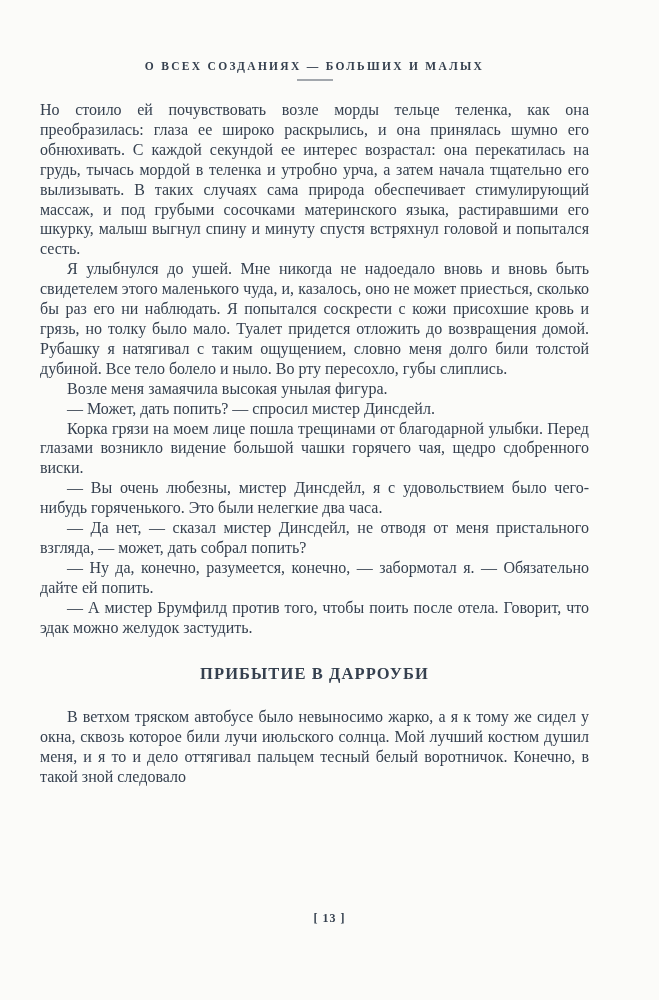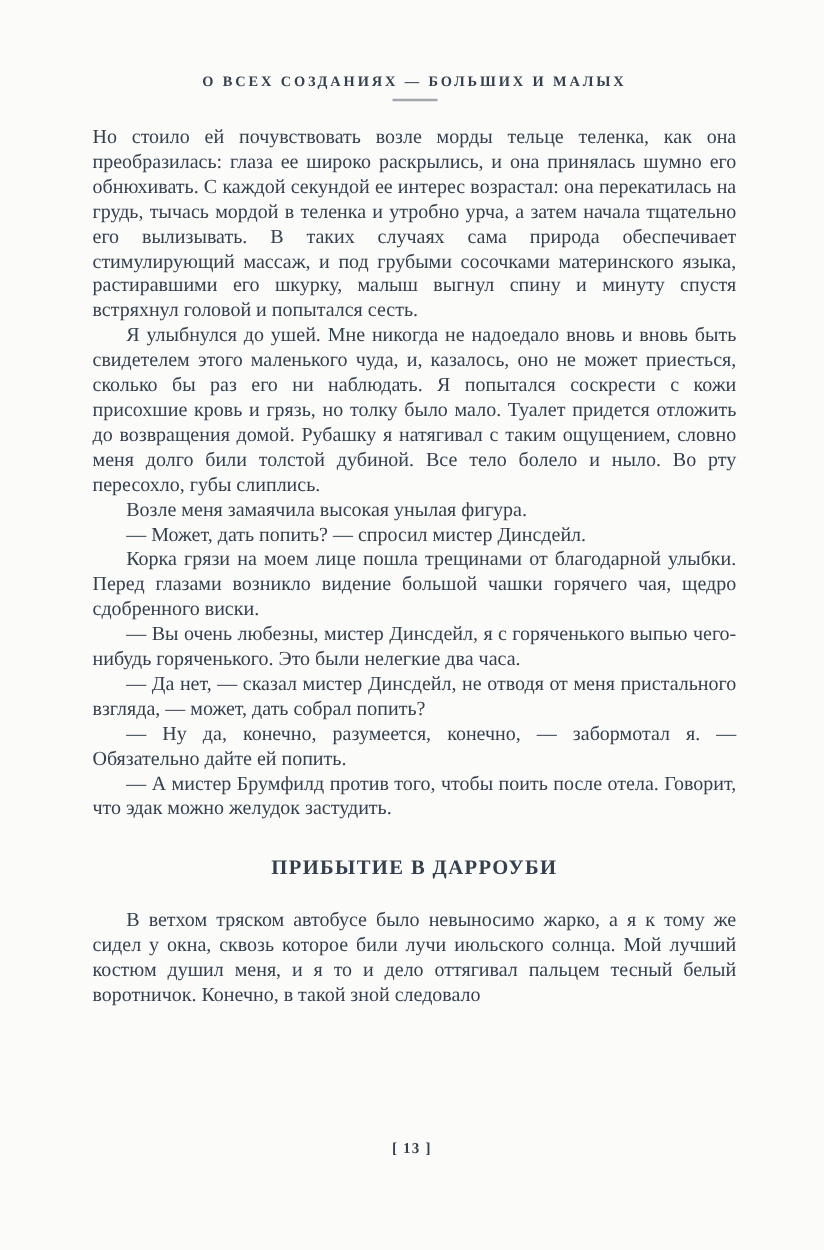--- a/index.html
+++ b/index.html
@@ -9,21 +9,21 @@
   html,body{margin:0;padding:0;background:#ffffff;}
   .page{
     position:relative;
     width:659px;
     height:1000px;
     margin:0 auto;
     background:var(--paper-color);
     color:var(--text-color);
     font-family:"Liberation Serif","DejaVu Serif",serif;
     box-sizing:border-box;
-    padding:60px 70px 0 74px;
+    padding:60px 70px 0 40px;
     overflow:hidden;
   }
   .running-header{
     text-align:center;
     font-weight:bold;
     font-size:11.5px;
     letter-spacing:2.3px;
     white-space:nowrap;
   }
   .header-rule{
@@ -75,21 +75,21 @@
 <div class="page">
   <div class="running-header">О ВСЕХ СОЗДАНИЯХ — БОЛЬШИХ И МАЛЫХ</div>
   <div class="header-rule"></div>
 
   <div class="body-text continued">
       <p>Но стоило ей почувствовать возле морды тельце теленка, как она преобразилась: глаза ее широко раскрылись, и она принялась шумно его обнюхивать. С каждой секундой ее интерес возрастал: она перекатилась на грудь, тычась мордой в теленка и утробно урча, а затем начала тщательно его вылизывать. В таких случаях сама природа обеспечивает стимулирующий массаж, и под грубыми сосочками материнского языка, растиравшими его шкурку, малыш выгнул спину и минуту спустя встряхнул головой и попытался сесть.</p>
       <p>Я улыбнулся до ушей. Мне никогда не надоедало вновь и вновь быть свидетелем этого маленького чуда, и, казалось, оно не может приесться, сколько бы раз его ни наблюдать. Я попытался соскрести с кожи присохшие кровь и грязь, но толку было мало. Туалет придется отложить до возвращения домой. Рубашку я натягивал с таким ощущением, словно меня долго били толстой дубиной. Все тело болело и ныло. Во рту пересохло, губы слиплись.</p>
       <p>Возле меня замаячила высокая унылая фигура.</p>
       <p>— Может, дать попить? — спросил мистер Динсдейл.</p>
       <p>Корка грязи на моем лице пошла трещинами от благодарной улыбки. Перед глазами возникло видение большой чашки горячего чая, щедро сдобренного виски.</p>
-      <p>— Вы очень любезны, мистер Динсдейл, я с горяченького выпью чего-нибудь горяченького. Это были нелегкие два часа.</p>
+      <p>— Вы очень любезны, мистер Динсдейл, я с удовольствием было чего-нибудь горяченького. Это были нелегкие два часа.</p>
       <p>— Да нет, — сказал мистер Динсдейл, не отводя от меня пристального взгляда, — может, дать собрал попить?</p>
       <p>— Ну да, конечно, разумеется, конечно, — забормотал я. — Обязательно дайте ей попить.</p>
       <p>— А мистер Брумфилд против того, чтобы поить после отела. Говорит, что эдак можно желудок застудить.</p>
     </div>
 
   <h2 class="chapter-heading">ПРИБЫТИЕ В ДАРРОУБИ</h2>
 
   <div class="body-text after-heading">
       <p>В ветхом тряском автобусе было невыносимо жарко, а я к тому же сидел у окна, сквозь которое били лучи июльского солнца. Мой лучший костюм душил меня, и я то и дело оттягивал пальцем тесный белый воротничок. Конечно, в такой зной следовало</p>
     </div>

